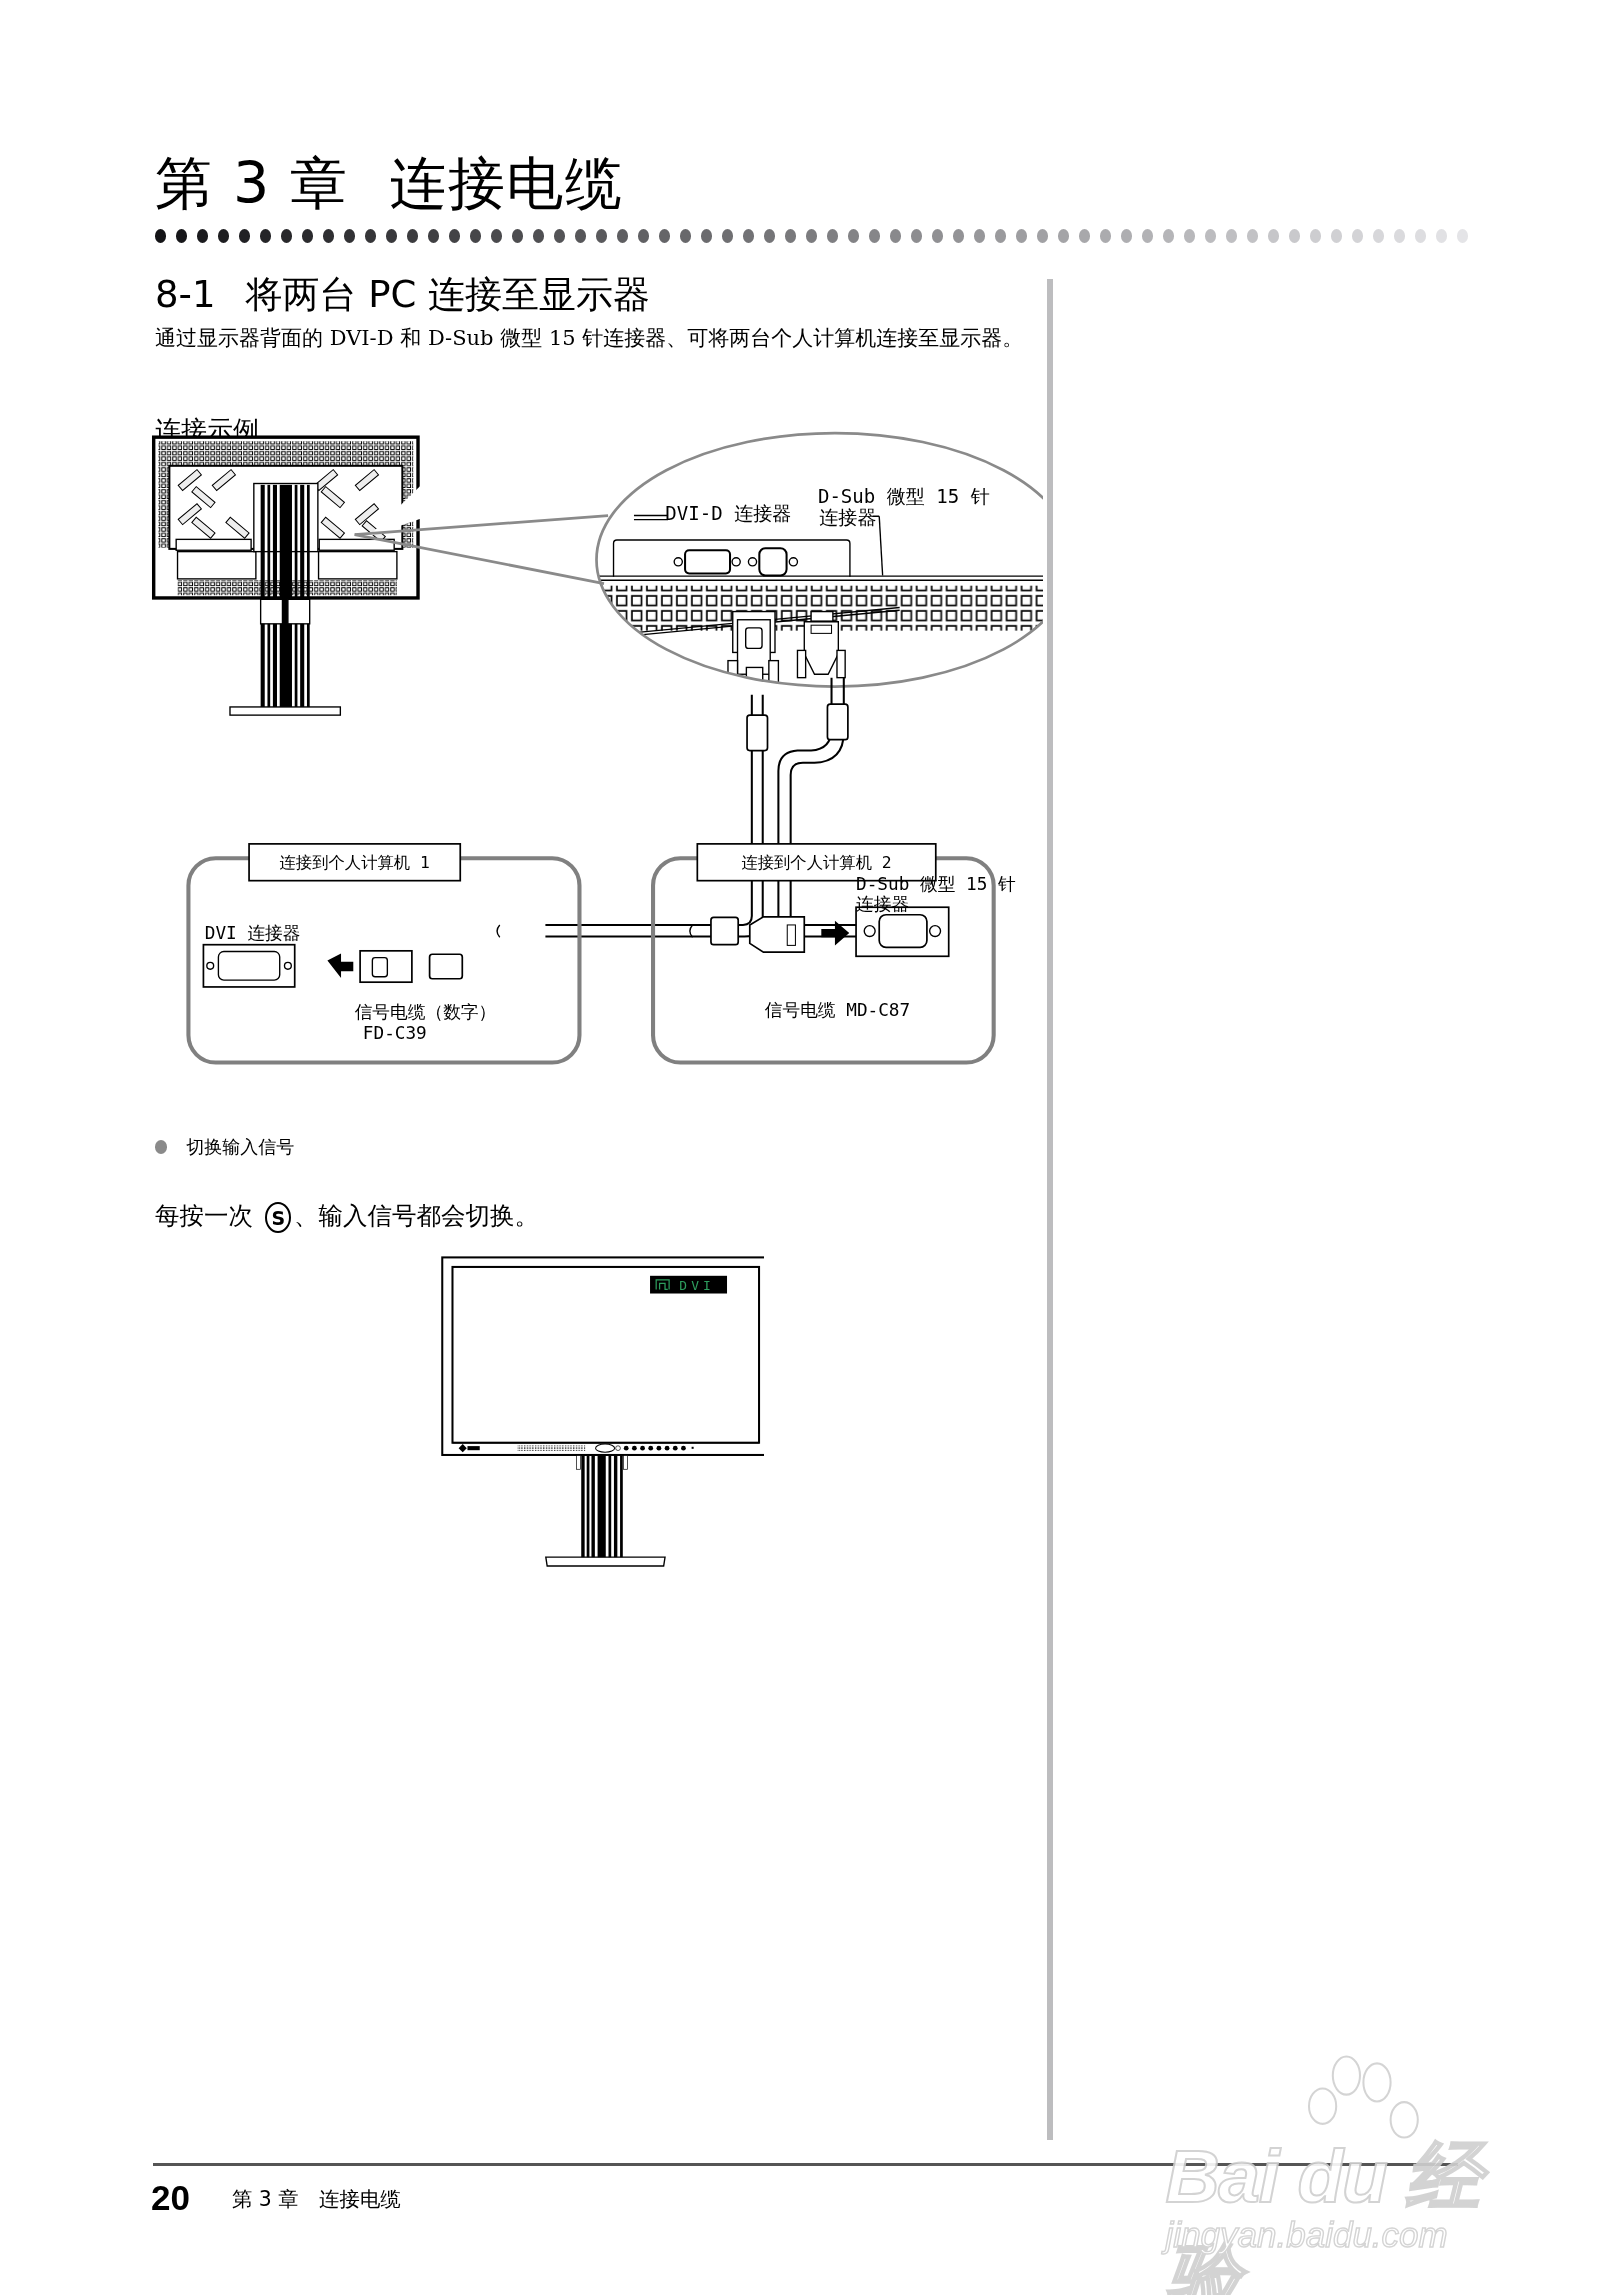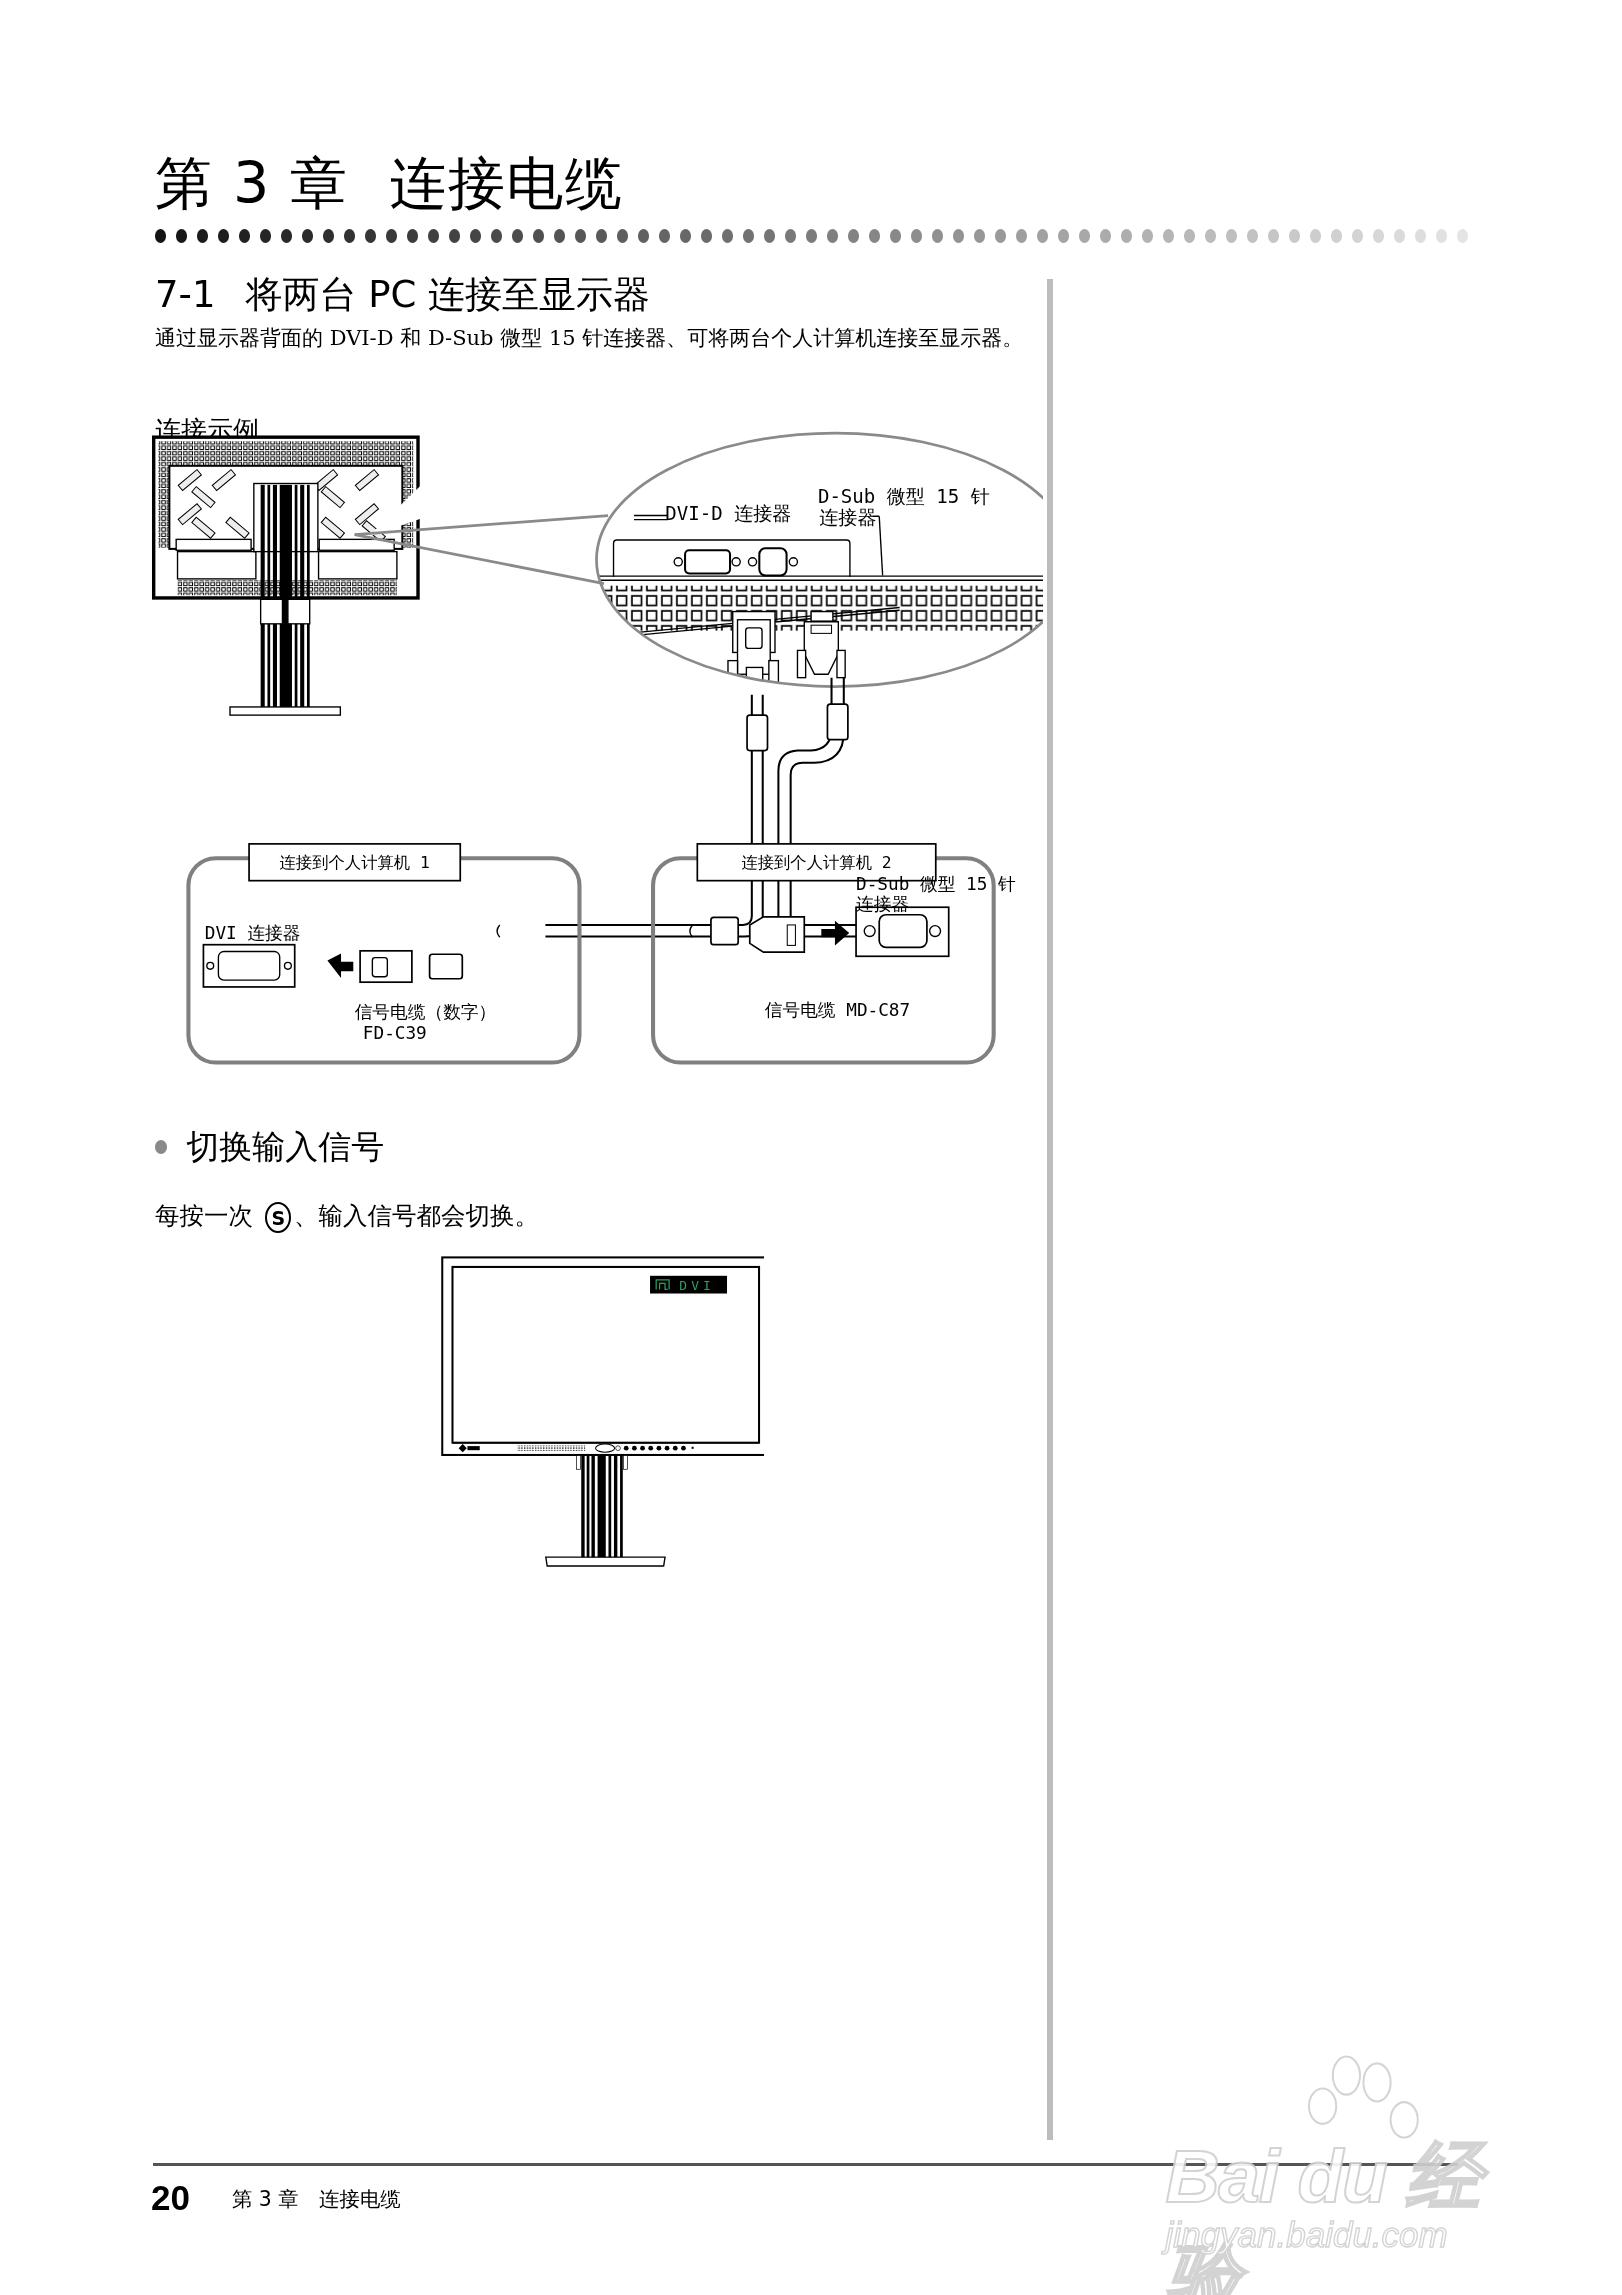--- a/index.html
+++ b/index.html
@@ -16,21 +16,21 @@
   .divider-v { left: 1047px; top: 279px; width: 6.1px; height: 1861px; background: #bdbdbf; }
 
   .section-title { left: 155px; top: 271px; font-size: 37px; line-height: 48px; white-space: nowrap; }
   .section-title .gap { display: inline-block; width: 30px; }
   .intro { left: 155px; top: 319px; width: 886px; font-size: 21px; line-height: 38px;
            font-family: "DejaVu Serif", serif; }
   .example-label { left: 155px; top: 397px; font-size: 26px; line-height: 34px; margin-top: 16px; }
 
   .diagram { left: 150px; top: 429px; width: 893px; height: 654px; }
 
-  .subhead { left: 155px; top: 1128px; font-size: 33px; line-height: 38px; white-space: nowrap; display: flex; align-items: center; }
+  .subhead { left: 155px; top: 1128px; font-size: 18px; line-height: 38px; white-space: nowrap; display: flex; align-items: center; }
   .subhead .bullet { width: 12.3px; height: 13.6px; border-radius: 50%; background: #8a8a8a; margin-right: 19px; display: inline-block; }
   .body-text { left: 155px; top: 1198px; font-size: 24.5px; line-height: 36px; font-family: "DejaVu Serif", serif; white-space: nowrap; }
   .s-btn { display: inline-flex; width: 26px; height: 31px; border: 2px solid #000; border-radius: 50%;
            align-items: center; justify-content: center; font-family: "DejaVu Sans", sans-serif;
            font-weight: bold; font-size: 19px; vertical-align: middle; margin: 0 2.7px 0 12.3px; box-sizing: border-box; }
 
   .monitor-front { left: 423px; top: 1254px; width: 341px; height: 327px; text-align: right; }
 
   .footer-line { left: 153px; top: 2163px; width: 1305px; height: 3.4px; background: #555; }
   .page-num { left: 151px; top: 2174px; font-size: 35px; font-weight: bold; line-height: 48px;
@@ -114,21 +114,21 @@
     <span style="background: rgb(215, 215, 218);"></span>
     <span style="background: rgb(218, 218, 221);"></span>
     <span style="background: rgb(221, 221, 224);"></span>
     <span style="background: rgb(225, 225, 228);"></span>
     <span style="background: rgb(228, 228, 231);"></span>
   </div>
 
 <div class="abs divider-v"></div>
 
 <div class="abs section-title">
-  <span>7-1</span><span class="gap"></span><span>将两台 PC 连接至显示器</span>
+  <span>8-1</span><span class="gap"></span><span>将两台 PC 连接至显示器</span>
 </div>
 <div class="abs intro">通过显示器背面的 DVI-D 和 D-Sub 微型 15 针连接器、可将两台个人计算机连接至显示器。</div>
 <div class="abs example-label">连接示例</div>
 
 <div class="abs diagram">
   <svg width="893" height="654" viewBox="0 0 1310 960" xmlns="http://www.w3.org/2000/svg">
 
     <g>
       <rect x="5" y="12" width="388" height="236" fill="#fff" stroke="#000" stroke-width="5"></rect>
       <rect x="12" y="18" width="374" height="36" fill="url(#grid)" stroke="none"></rect>

